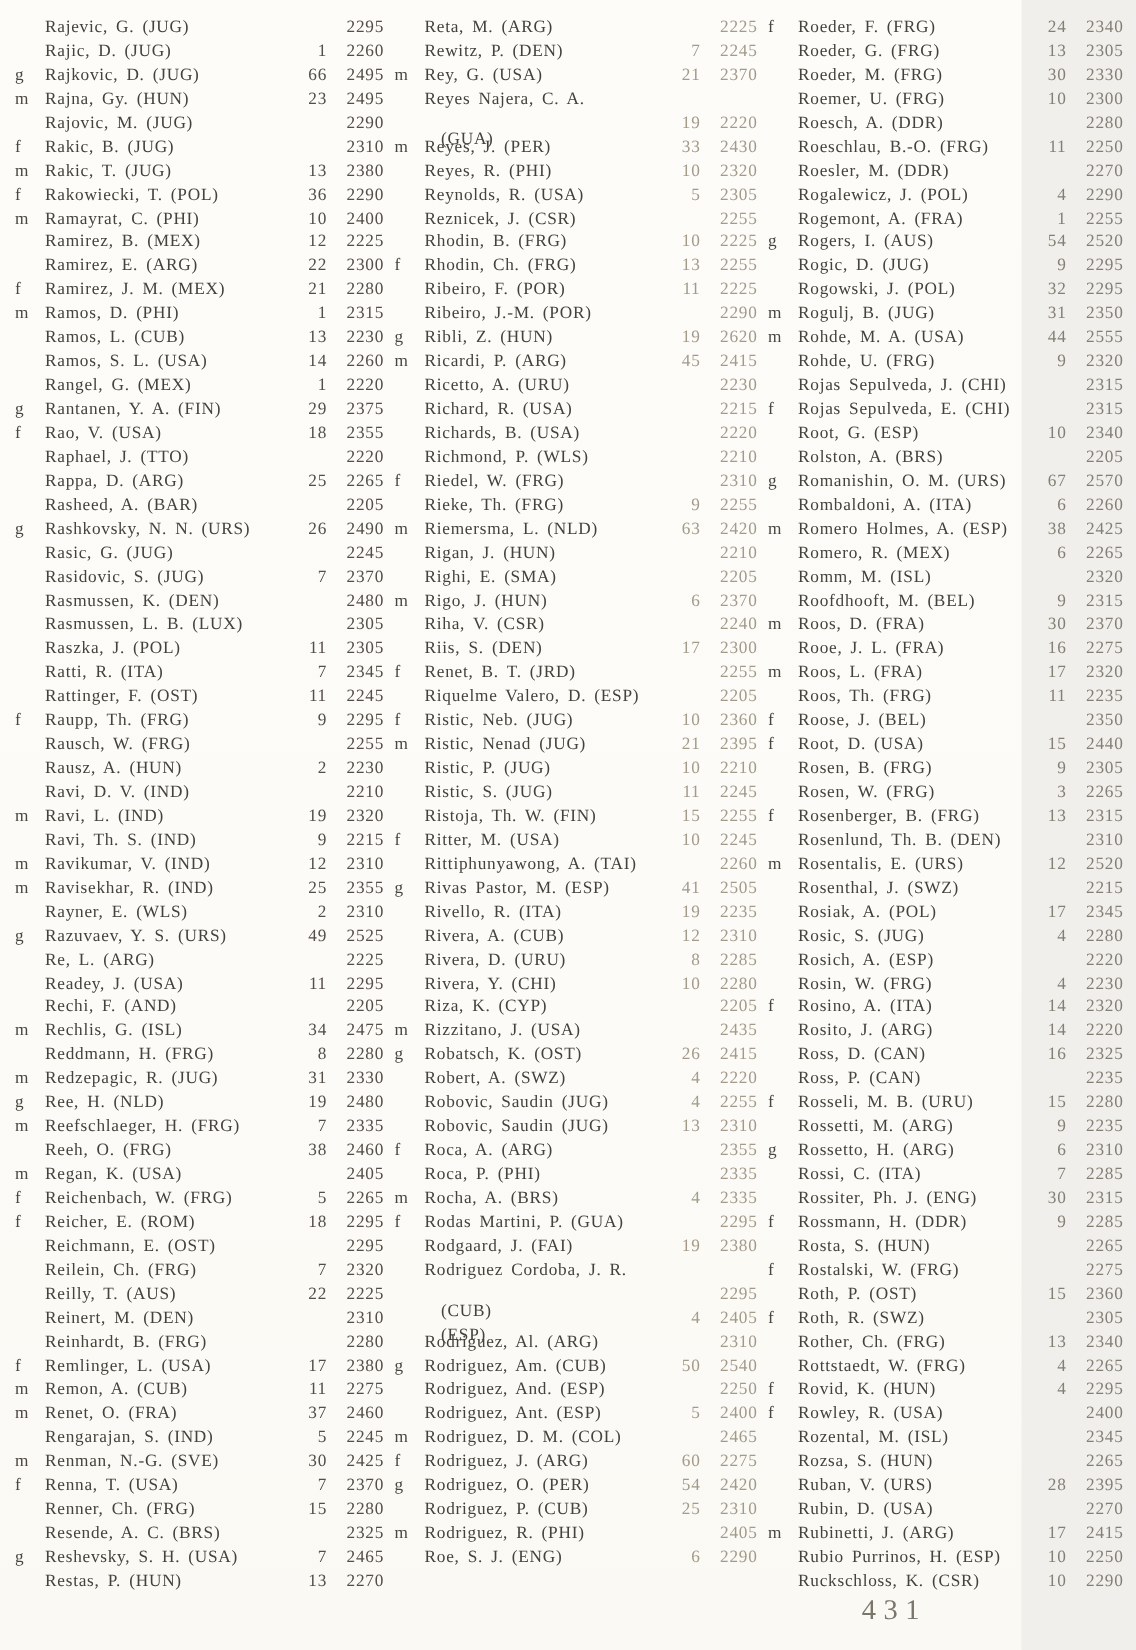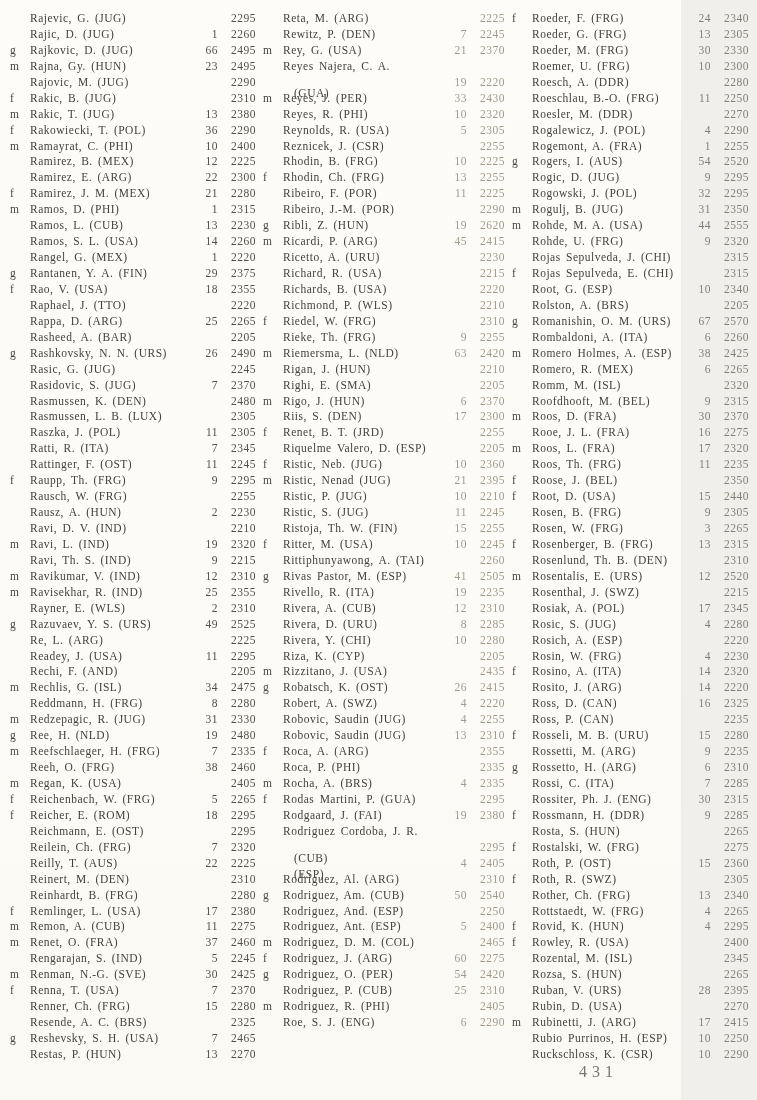--- a/index.html
+++ b/index.html
@@ -35,21 +35,21 @@
   .cont { padding-left: 11px; margin-top: 11px; }
   .num { text-align: right; font-variant-numeric: tabular-nums; }
   .col:nth-child(1) .num { color: #534e47; }
   .col:nth-child(2) .num { color: #a39a8a; }
   .col:nth-child(3) .num { color: #847f74; }
   .pagefoot {
     position: absolute; left: 0; top: 1063px; width: 100%;
     box-sizing: border-box; text-align: right; padding-right: 63px;
   }
   .pagenum {
-    font-size: 16px; letter-spacing: 5px; color: #7b766c; margin-top: 32px;
+    font-size: 19px; letter-spacing: 5px; color: #7b766c; margin-top: 32px;
   }
 </style>
 </head>
 <body>
 
 <div class="page">
   <main class="cols">
     <section class="col">
         <div class="row">
           <span class="tl"></span>
@@ -594,20 +594,26 @@
           <span class="rt num">2205</span>
         </div>
         <div class="row">
           <span class="tl">m</span>
           <span class="nm">Rigo, J. (HUN)</span>
           <span class="gm num">6</span>
           <span class="rt num">2370</span>
         </div>
         <div class="row">
           <span class="tl"></span>
+          <span class="nm">Riha, V. (CSR)</span>
+          <span class="gm num"></span>
+          <span class="rt num">2240</span>
+        </div>
+        <div class="row">
+          <span class="tl"></span>
           <span class="nm">Riis, S. (DEN)</span>
           <span class="gm num">17</span>
           <span class="rt num">2300</span>
         </div>
         <div class="row">
           <span class="tl">f</span>
           <span class="nm">Renet, B. T. (JRD)</span>
           <span class="gm num"></span>
           <span class="rt num">2255</span>
         </div>

